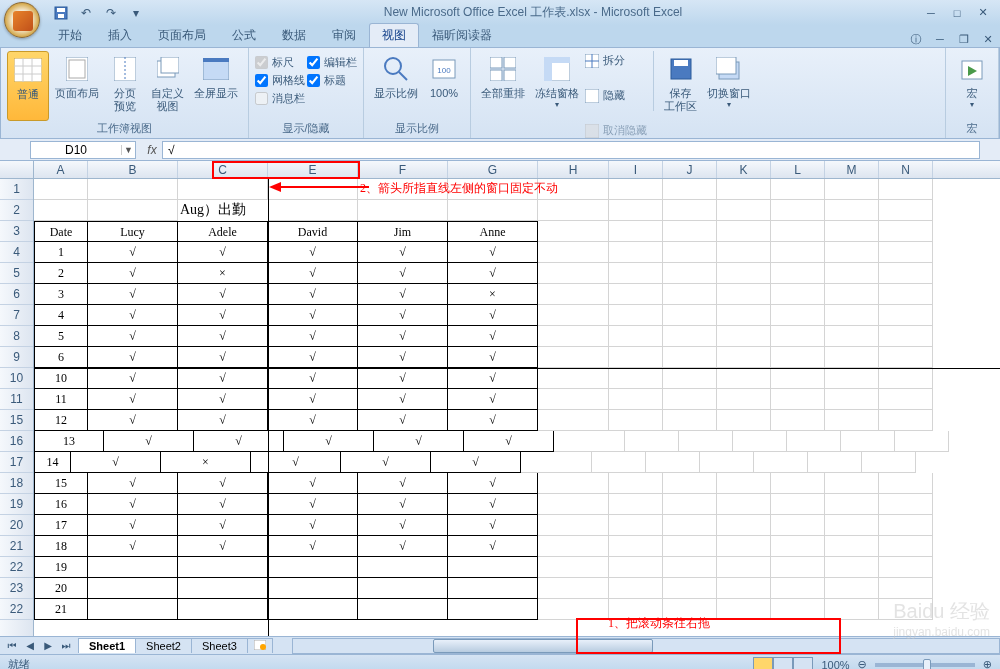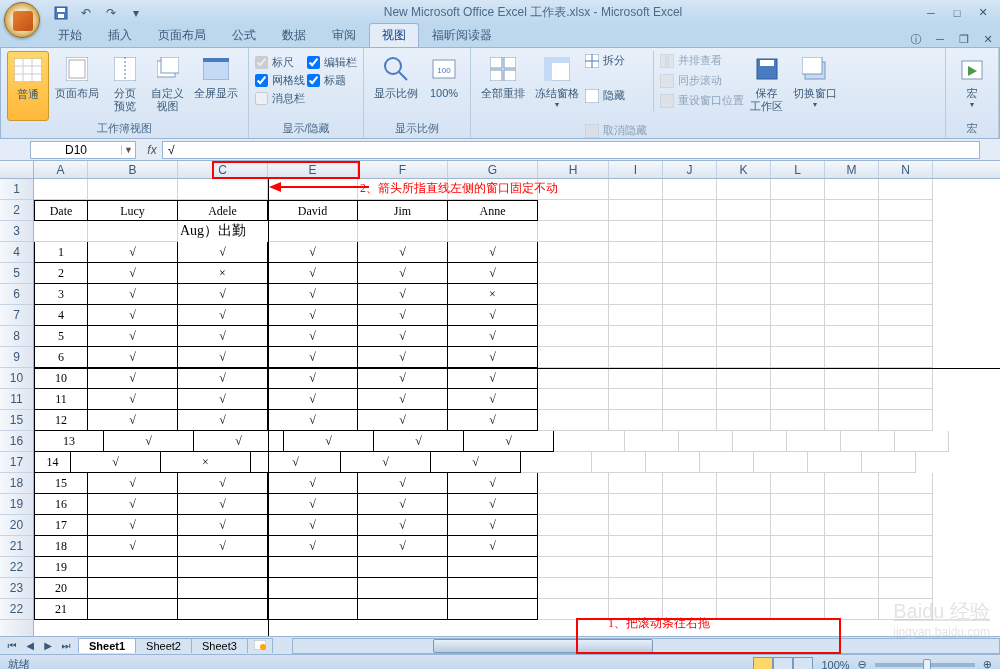--- a/index.html
+++ b/index.html
@@ -76,21 +76,21 @@
 
 
 .status-bar { height: 20px; background: linear-gradient(#d5e3f3, #bdd7ed); display: flex; align-items: center; padding: 0 8px; color: #3a5a7a; font-size: 11px; border-top: 1px solid #9ab5d4; justify-content: space-between; }
 .status-right { display: flex; align-items: center; gap: 8px; }
 .view-btns { display: flex; }
 .view-btn { width: 20px; height: 16px; border: 1px solid #7a9aba; background: #d5e3f3; }
 .zoom-slider { width: 100px; height: 4px; background: #9ab5d4; position: relative; }
 .zoom-thumb { position: absolute; left: 48px; top: -4px; width: 8px; height: 12px; background: #e8f0fa; border: 1px solid #7a9aba; border-radius: 2px; }
 
 
-.watermark { position: absolute; right: 10px; bottom: 30px; color: rgba(200,200,200,0.5); font-size: 20px; z-index: 30; text-align: right; text-decoration: underline; }
+.watermark { position: absolute; right: 10px; bottom: 30px; color: rgba(200,200,200,0.5); font-size: 20px; z-index: 30; text-align: right; }
 .watermark-sub { font-size: 12px; }
 
 
 .svg-icon { display: block; }
 </style>
 </head>
 <body>
 
 <div class="title-bar">
   <div class="office-btn"></div>
@@ -281,41 +281,20 @@
             <span>隐藏</span>
           </div>
         <div class="check-item" style="opacity:0.5">
             <svg width="14" height="14">
               <rect width="14" height="14" fill="#ddd" stroke="#aaa"></rect>
             </svg>
             <span>取消隐藏</span>
           </div>
       </div>
       <div style="width:1px;background:#b8cce0;height:60px;margin:0 4px"></div>
-      <div class="check-col" style="padding-top:2px;gap:5px;opacity:0.5">
-        <div class="check-item">
-            <svg width="14" height="14">
-              <rect x="0" y="0" width="6" height="14" fill="#ddd" stroke="#aaa"></rect>
-              <rect x="8" y="0" width="6" height="14" fill="#ddd" stroke="#aaa"></rect>
-            </svg>
-            <span>并排查看</span>
-          </div>
-        <div class="check-item">
-            <svg width="14" height="14">
-              <rect width="14" height="14" fill="#ddd" stroke="#aaa"></rect>
-            </svg>
-            <span>同步滚动</span>
-          </div>
-        <div class="check-item">
-            <svg width="14" height="14">
-              <rect width="14" height="14" fill="#ddd" stroke="#aaa"></rect>
-            </svg>
-            <span>重设窗口位置</span>
-          </div>
-      </div>
       <div class="big-btn">
           <div class="big-icon">
             <svg width="24" height="24">
               <rect x="2" y="2" width="20" height="20" fill="#4a7ac0" stroke="#2a5a9a"></rect>
               <rect x="5" y="3" width="14" height="6" fill="#fff"></rect>
             </svg>
           </div>
           <span class="btn-label" style="white-space:pre-line">保存
 工作区</span>
         </div>
@@ -415,41 +394,41 @@
           <div class="cell" style="width: 90px;"></div>
           <div class="cell" style="width: 71px;"></div>
           <div class="cell" style="width: 54px;"></div>
           <div class="cell" style="width: 54px;"></div>
           <div class="cell" style="width: 54px;"></div>
           <div class="cell" style="width: 54px;"></div>
           <div class="cell" style="width: 54px;"></div>
           <div class="cell" style="width: 54px;"></div>
         </div>
         <div class="cell-row">
+          <div class="cell" style="width: 54px;"></div>
+          <div class="cell" style="width: 90px;"></div>
+          <div class="cell title-cell" style="width: 90px; overflow: visible; white-space: nowrap;">Aug）出勤</div>
+          <div class="cell" style="width: 90px;"></div>
+          <div class="cell" style="width: 90px;"></div>
+          <div class="cell" style="width: 90px;"></div>
+          <div class="cell" style="width: 71px;"></div>
+          <div class="cell" style="width: 54px;"></div>
+          <div class="cell" style="width: 54px;"></div>
+          <div class="cell" style="width: 54px;"></div>
+          <div class="cell" style="width: 54px;"></div>
+          <div class="cell" style="width: 54px;"></div>
+          <div class="cell" style="width: 54px;"></div>
+        </div>
+        <div class="cell-row">
           <div class="cell data-border" style="width: 54px; border-top: 1px solid rgb(0, 0, 0); border-left: 1px solid rgb(0, 0, 0);">Date</div>
           <div class="cell data-border" style="width: 90px; border-top: 1px solid rgb(0, 0, 0);">Lucy</div>
           <div class="cell data-border" style="width: 90px; border-top: 1px solid rgb(0, 0, 0);">Adele</div>
           <div class="cell data-border" style="width: 90px; border-top: 1px solid rgb(0, 0, 0);">David</div>
           <div class="cell data-border" style="width: 90px; border-top: 1px solid rgb(0, 0, 0);">Jim</div>
           <div class="cell data-border" style="width: 90px; border-top: 1px solid rgb(0, 0, 0);">Anne</div>
-          <div class="cell" style="width: 71px;"></div>
-          <div class="cell" style="width: 54px;"></div>
-          <div class="cell" style="width: 54px;"></div>
-          <div class="cell" style="width: 54px;"></div>
-          <div class="cell" style="width: 54px;"></div>
-          <div class="cell" style="width: 54px;"></div>
-          <div class="cell" style="width: 54px;"></div>
-        </div>
-        <div class="cell-row">
-          <div class="cell" style="width: 54px;"></div>
-          <div class="cell" style="width: 90px;"></div>
-          <div class="cell title-cell" style="width: 90px; overflow: visible; white-space: nowrap;">Aug）出勤</div>
-          <div class="cell" style="width: 90px;"></div>
-          <div class="cell" style="width: 90px;"></div>
-          <div class="cell" style="width: 90px;"></div>
           <div class="cell" style="width: 71px;"></div>
           <div class="cell" style="width: 54px;"></div>
           <div class="cell" style="width: 54px;"></div>
           <div class="cell" style="width: 54px;"></div>
           <div class="cell" style="width: 54px;"></div>
           <div class="cell" style="width: 54px;"></div>
           <div class="cell" style="width: 54px;"></div>
         </div>
         <div class="cell-row">
           <div class="cell data-border" style="width: 54px; border-left: 1px solid rgb(0, 0, 0);">1</div>

